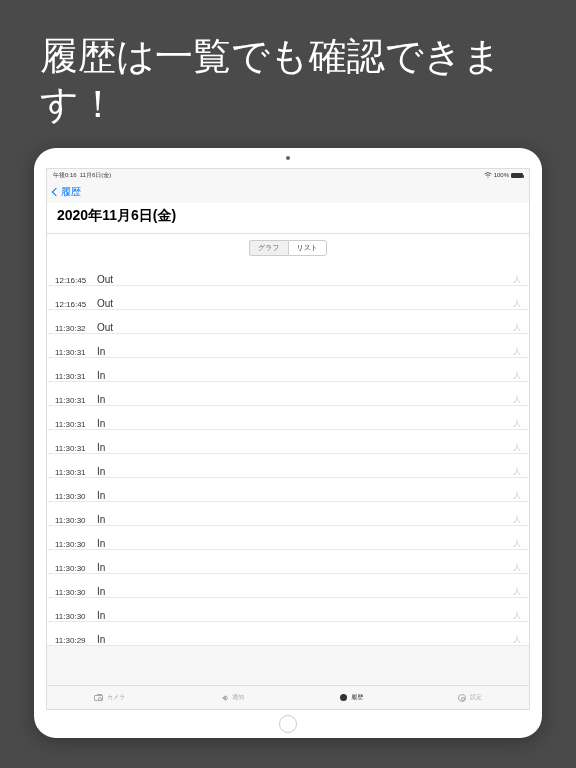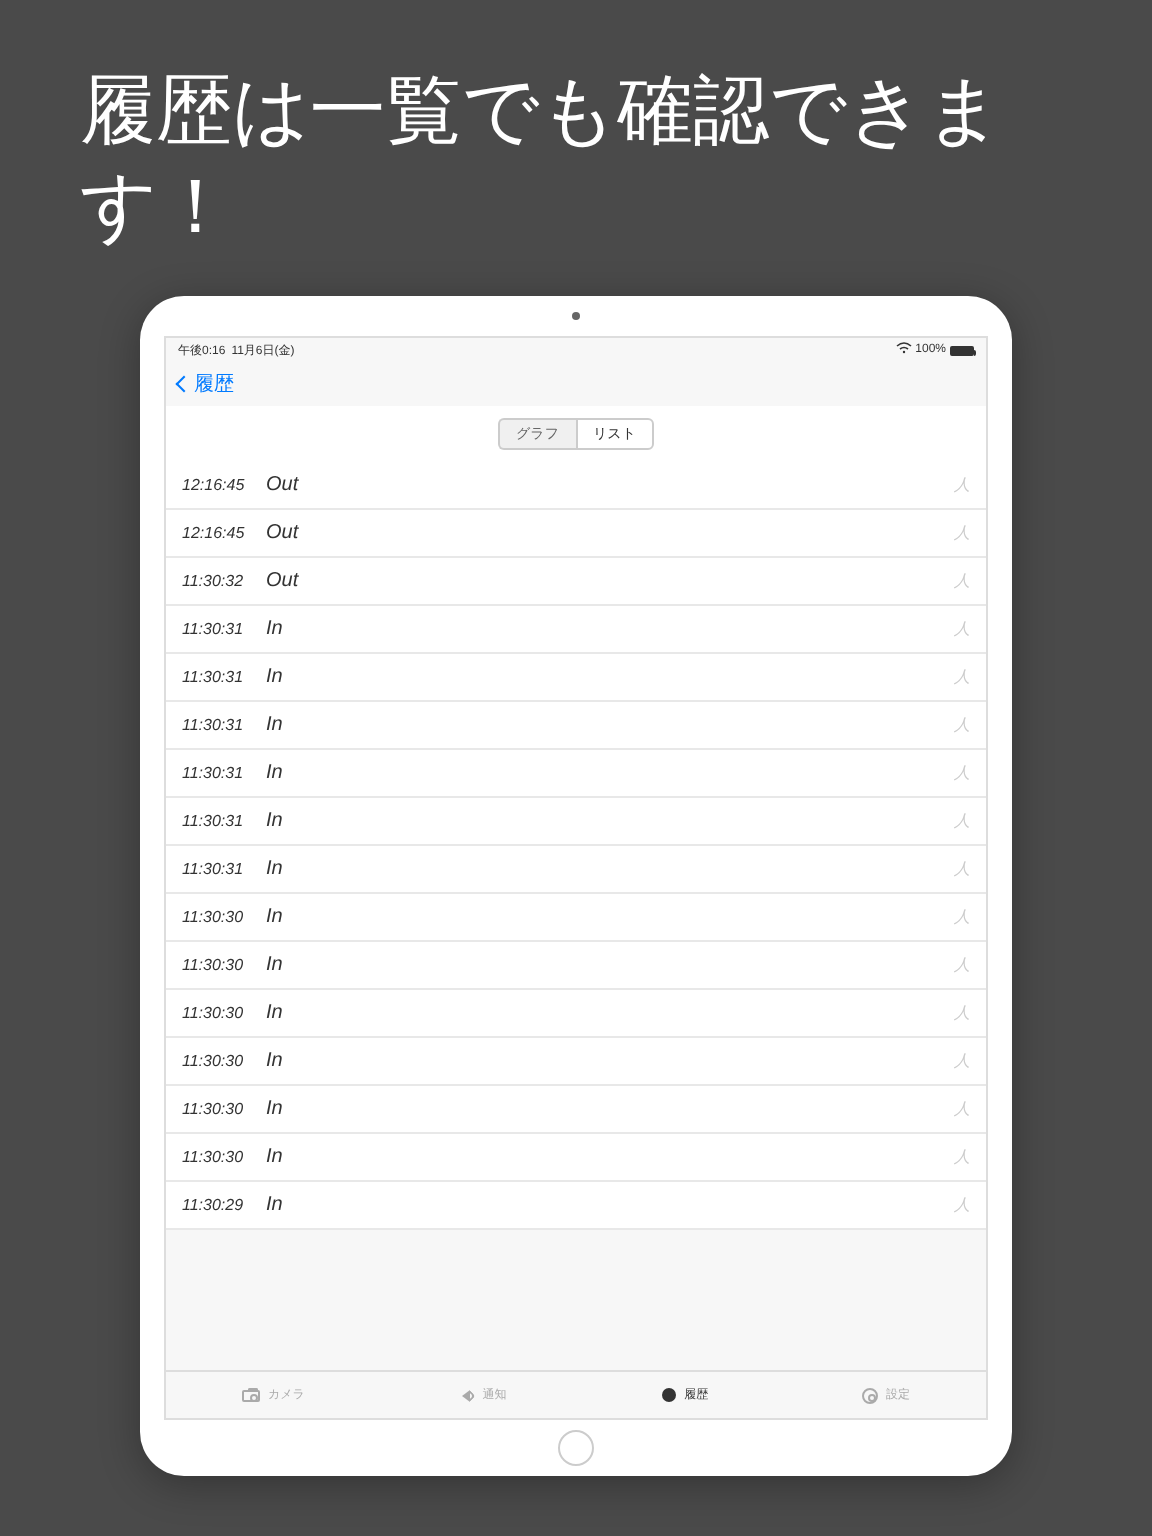--- a/index.html
+++ b/index.html
@@ -11,21 +11,21 @@
       overflow: hidden;
     }
     .promo-text {
       color: white;
       font-size: 38px;
       font-weight: 400;
       padding: 33px 40px 20px 40px;
       line-height: 1.25;
     }
     .ipad-frame {
-      width: 436px;
+      width: 508px;
       height: 590px;
       background: white;
       border-radius: 22px;
       margin: 0 auto;
       position: relative;
       padding: 20px 12px 28px 12px;
       box-shadow: 0 4px 20px rgba(0,0,0,0.3);
     }
     .home-button {
       width: 18px; height: 18px;
@@ -121,26 +121,25 @@
       color: #666;
     }
     .segment:first-child { border-radius: 3px 0 0 3px; border-right: none; }
     .segment:last-child { border-radius: 0 3px 3px 0; }
     .segment.active { background: white; color: #333; }
     .list-container {
       background: white;
     }
     .list-row {
       display: flex;
-      align-items: center;
+      align-items: flex-end;
       height: 24px;
       border-bottom: 0.5px solid #e8e8e8;
       padding: 0 8px;
       font-size: 9px;
-      font-style: italic;
     }
     .row-time {
       width: 42px;
       color: #333;
       font-size: 8px;
     }
     .row-status {
       flex: 1;
       color: #333;
       font-size: 10px;
@@ -260,20 +259,21 @@
       </div>
     </div>
 
     <div class="nav-bar">
       <div class="back-button">
         <span class="chevron-left"></span>
         <span>履歴</span>
       </div>
     </div>
 
+    <div class="page-title">2020年11月6日(金)</div>
 
     <div class="segment-control">
       <div class="segment">グラフ</div>
       <div class="segment active">リスト</div>
     </div>
 
     <div class="list-container" id="list-container">
         <div class="list-row">
           <span class="row-time">12:16:45</span>
           <span class="row-status">Out</span>

